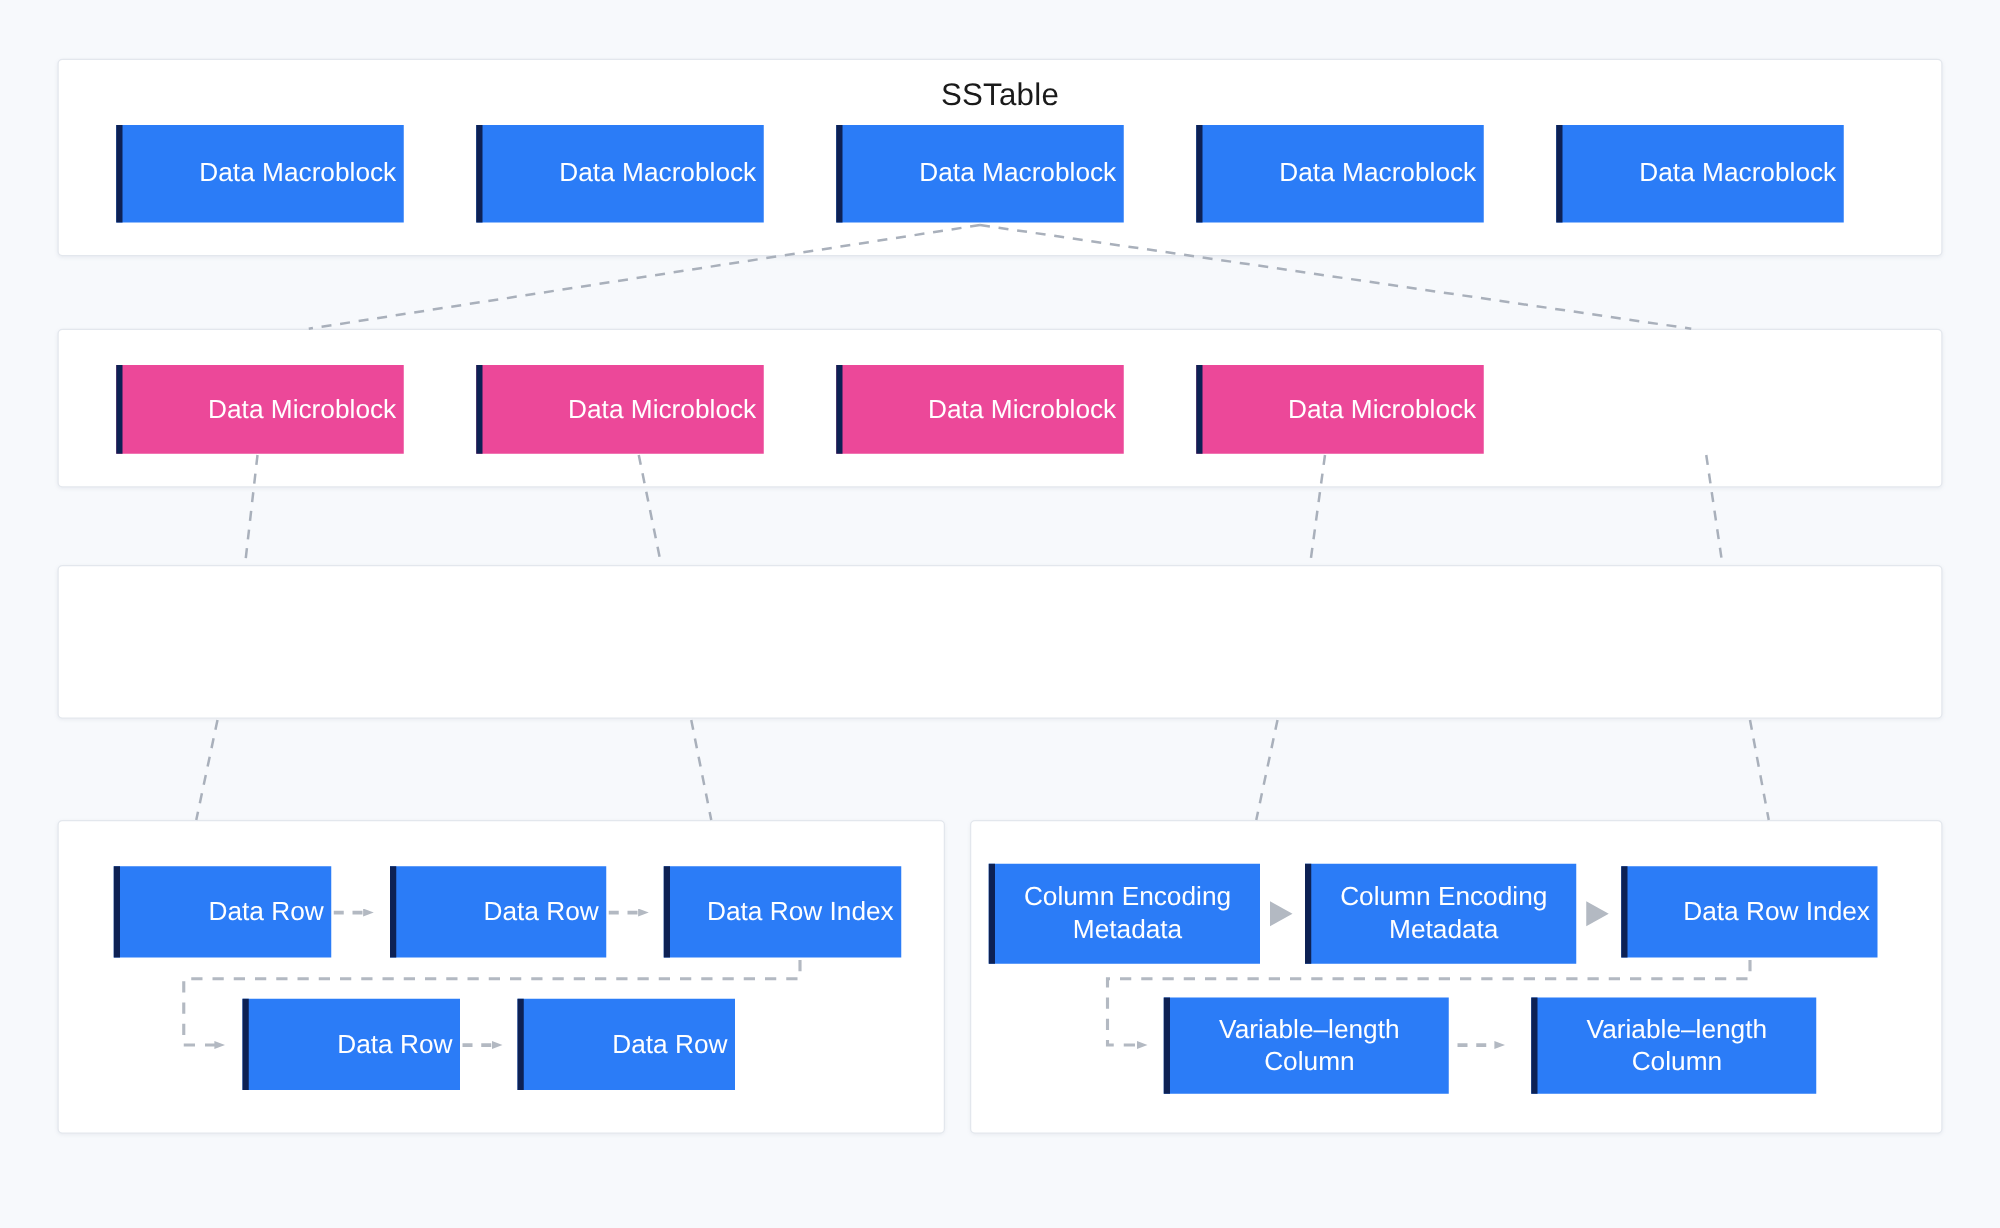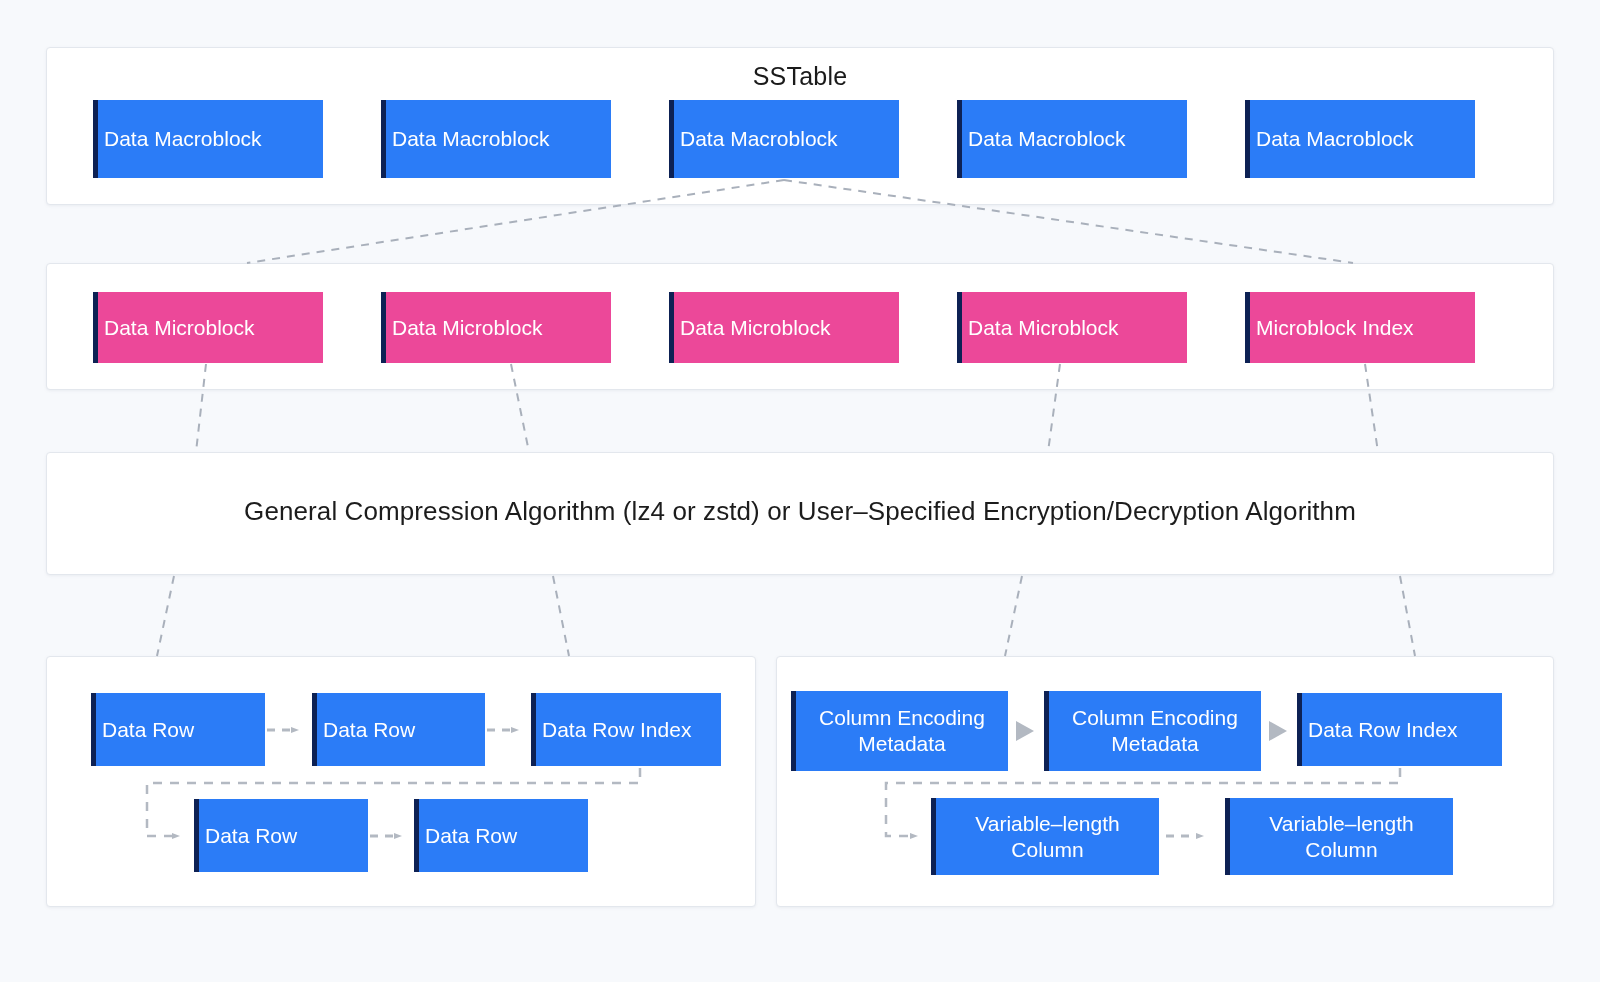--- a/index.html
+++ b/index.html
@@ -59,21 +59,21 @@
     letter-spacing: 0.1px;
   }
 
   
   .block {
     position: absolute;
     box-sizing: border-box;
     border-left: 5px solid #0d2154;
     display: flex;
     align-items: center;
-    justify-content: flex-start;
+    justify-content: flex-end;
     text-align: center;
     color: #ffffff;
     font-size: 21px;
     line-height: 1.22;
     padding: 2px 6px;
   }
   .block.blue  { background: #2b7cf7; }
   .block.green { background: #05c46b; }
   .block.green { background: #ec4899; }
 
@@ -147,26 +147,22 @@
   </div>
   <div class="block green microblock" id="mib-2">
     <span>Data Microblock</span>
   </div>
   <div class="block green microblock" id="mib-3">
     <span>Data Microblock</span>
   </div>
   <div class="block green microblock" id="mib-4">
     <span>Data Microblock</span>
   </div>
-  <div class="block green microblock" id="mib-5">
-    <span>Microblock Index</span>
-  </div>
 
   <div class="panel" id="panel-compression"></div>
-  <div id="compression-title">General Compression Algorithm (lz4 or zstd) or User–Specified Encryption/Decryption Algorithm</div>
 
   <div class="panel" id="panel-rowstore"></div>
 
   <div class="block blue" id="dr-1">
     <span>Data Row</span>
   </div>
   <div class="block blue" id="dr-2">
     <span>Data Row</span>
   </div>
   <div class="block blue" id="dr-idx">

